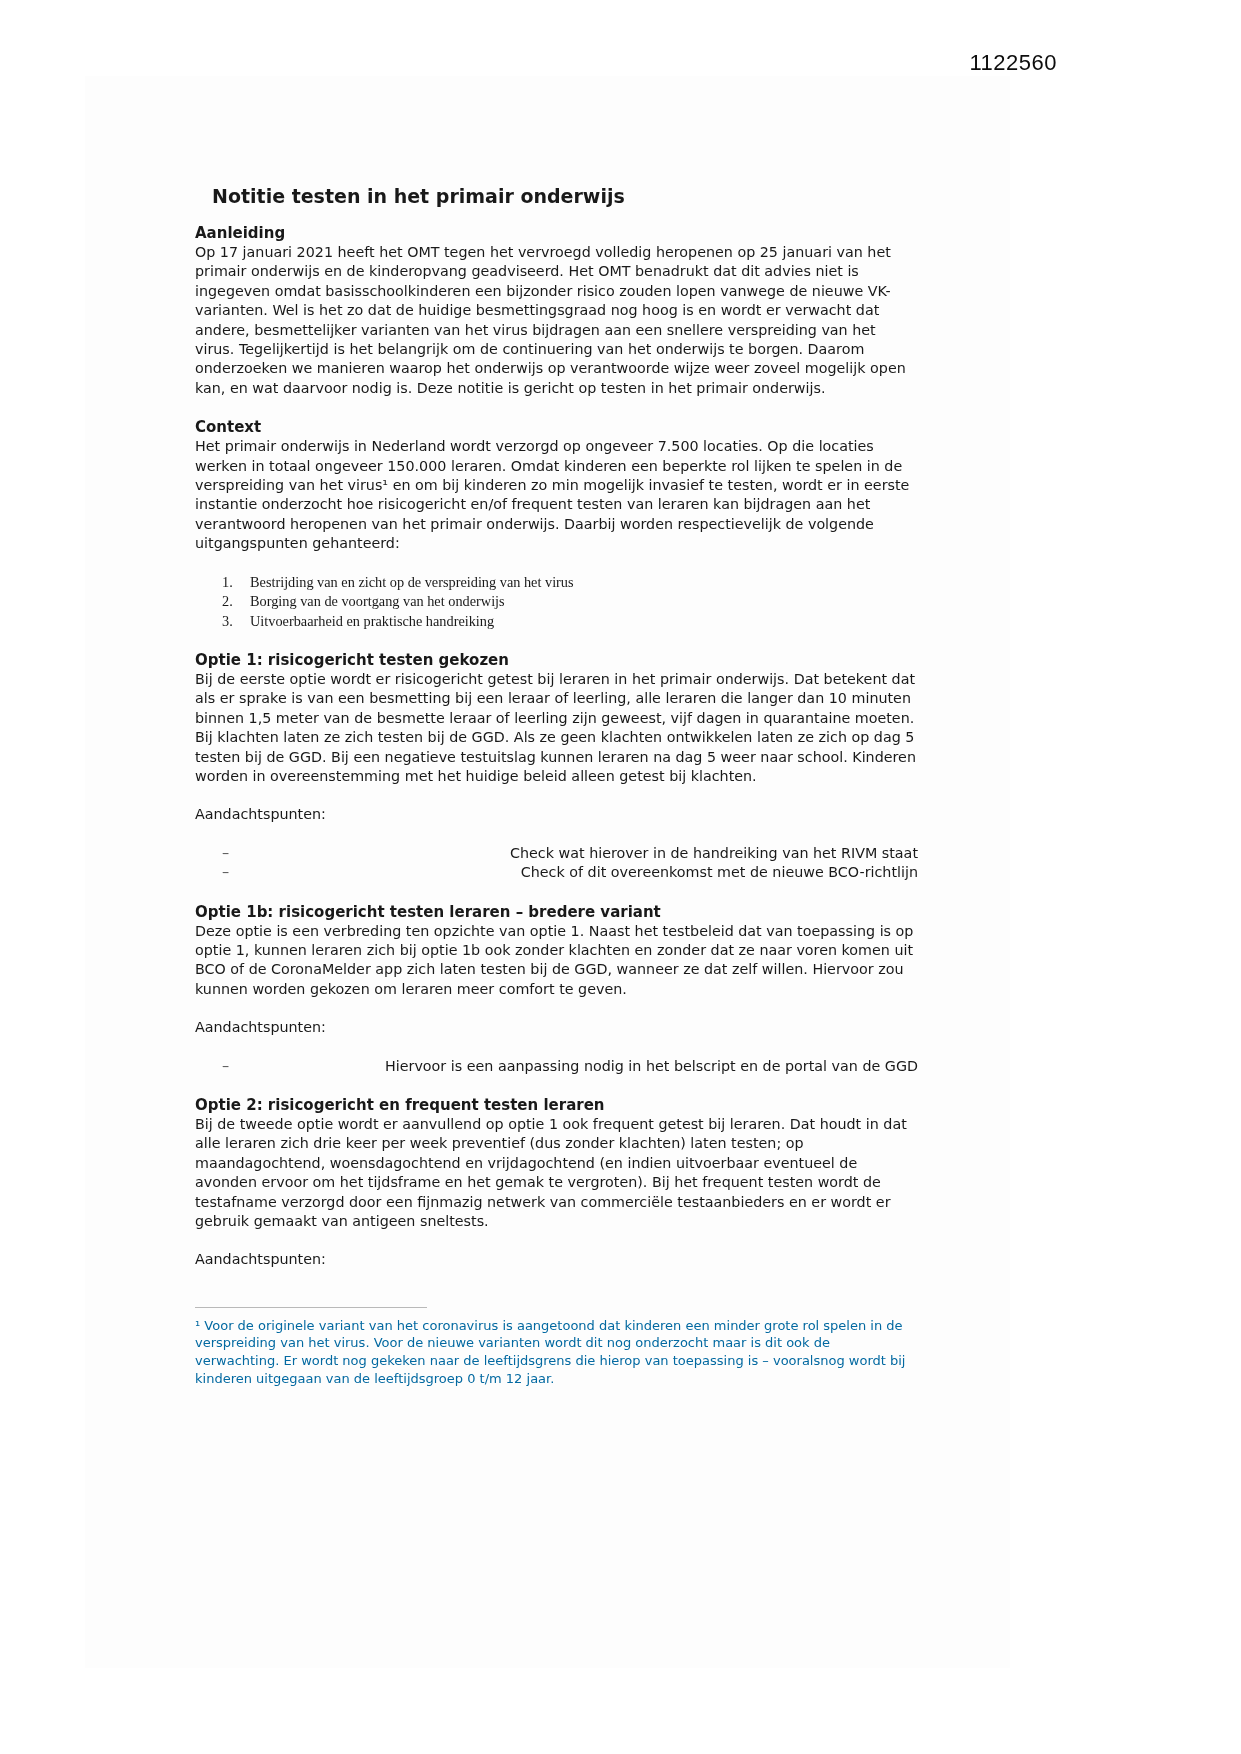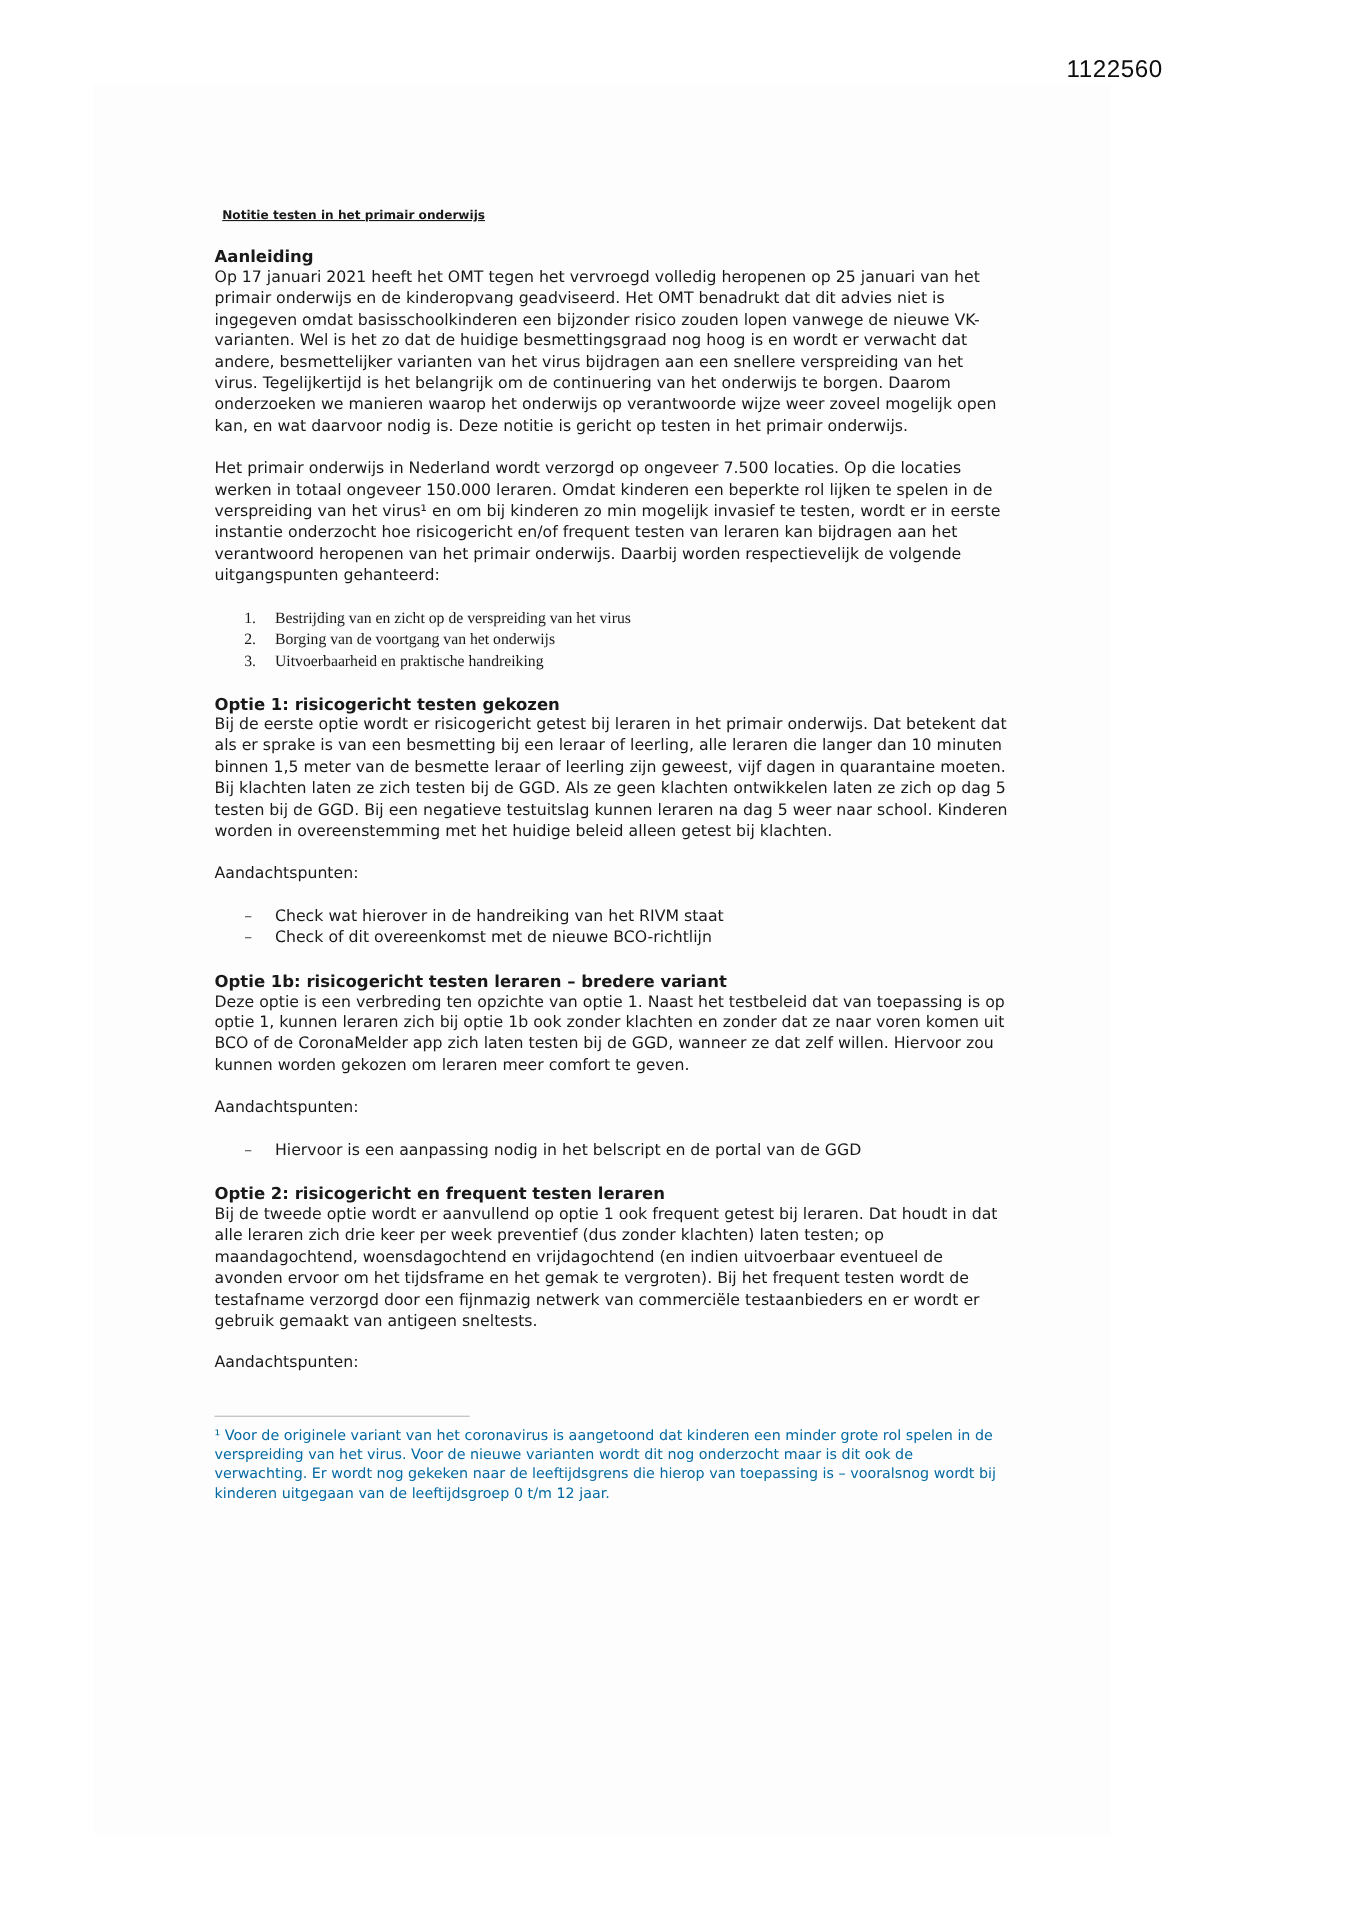--- a/index.html
+++ b/index.html
@@ -15,36 +15,36 @@
   .doc-number{
     position:absolute;top:50px;right:184px;
     font-family:"Liberation Sans","DejaVu Sans",sans-serif;
     font-size:22px;color:#0d0d0d;letter-spacing:0.5px;
   }
   .content{
     position:absolute;left:195px;top:186px;width:724px;
     font-size:14.3px;line-height:19.4px;
   }
   .doc-title{
-    font-size:11px;font-weight:bold;text-decoration:underline;
-    margin:0 0 17px 7px;line-height:20px;
+    font-size:19px;font-weight:bold;
+    margin:0 0 17px 17px;line-height:20px;
   }
   .sec{margin:0 1px 19px 0;}
   .sec-h{font-size:15px;font-weight:bold;margin:0;line-height:20px;}
   .sec-p{margin:0;}
   ol.numbered{
     margin:19px 0 0 0;padding:0 0 0 55px;list-style:none;counter-reset:item;font-family:Liberation Serif, serif;
   }
   ol.numbered li{position:relative;counter-increment:item;}
   ol.numbered li::before{
     content:counter(item) ".";position:absolute;left:-28px;top:0;
   }
   .points-label{margin:19px 0 0 0;}
   ul.dashes{margin:19px 0 0 0;padding:0 0 0 55px;list-style:none;}
-  ul.dashes li{position:relative;}
+  ul.dashes li{position:relative;text-align:right;}
   ul.dashes li::before{content:"\2013";position:absolute;left:-28px;top:0;color:#555;}
   .footnote-rule{
     width:232px;border:0;border-top:1px solid #b9b9b9;
     margin:37px 0 9px 0;
   }
   .footnote{
     font-size:13px;line-height:17.6px;margin:0;color:#0369a1;width:718px;
   }
 </style>
 </head>
@@ -57,20 +57,21 @@
 <div class="content">
 
   <div class="doc-title">Notitie testen in het primair onderwijs</div>
 
   <section class="sec">
     <h2 class="sec-h">Aanleiding</h2>
     <p class="sec-p">Op 17 januari 2021 heeft het OMT tegen het vervroegd volledig heropenen op 25 januari van het primair onderwijs en de kinderopvang geadviseerd. Het OMT benadrukt dat dit advies niet is ingegeven omdat basisschoolkinderen een bijzonder risico zouden lopen vanwege de nieuwe VK-varianten. Wel is het zo dat de huidige besmettingsgraad nog hoog is en wordt er verwacht dat andere, besmettelijker varianten van het virus bijdragen aan een snellere verspreiding van het virus. Tegelijkertijd is het belangrijk om de continuering van het onderwijs te borgen. Daarom onderzoeken we manieren waarop het onderwijs op verantwoorde wijze weer zoveel mogelijk open kan, en wat daarvoor nodig is. Deze notitie is gericht op testen in het primair onderwijs.</p>
   </section>
 
   <section class="sec">
+    <h2 class="sec-h">Context</h2>
     <p class="sec-p">Het primair onderwijs in Nederland wordt verzorgd op ongeveer 7.500 locaties. Op die locaties werken in totaal ongeveer 150.000 leraren. Omdat kinderen een beperkte rol lijken te spelen in de verspreiding van het virus¹ en om bij kinderen zo min mogelijk invasief te testen, wordt er in eerste instantie onderzocht hoe risicogericht en/of frequent testen van leraren kan bijdragen aan het verantwoord heropenen van het primair onderwijs. Daarbij worden respectievelijk de volgende uitgangspunten gehanteerd:</p>
     <ol class="numbered">
       <li>Bestrijding van en zicht op de verspreiding van het virus</li>
       <li>Borging van de voortgang van het onderwijs</li>
       <li>Uitvoerbaarheid en praktische handreiking</li>
     </ol>
   </section>
 
   <section class="sec">
     <h2 class="sec-h">Optie 1: risicogericht testen gekozen</h2>

